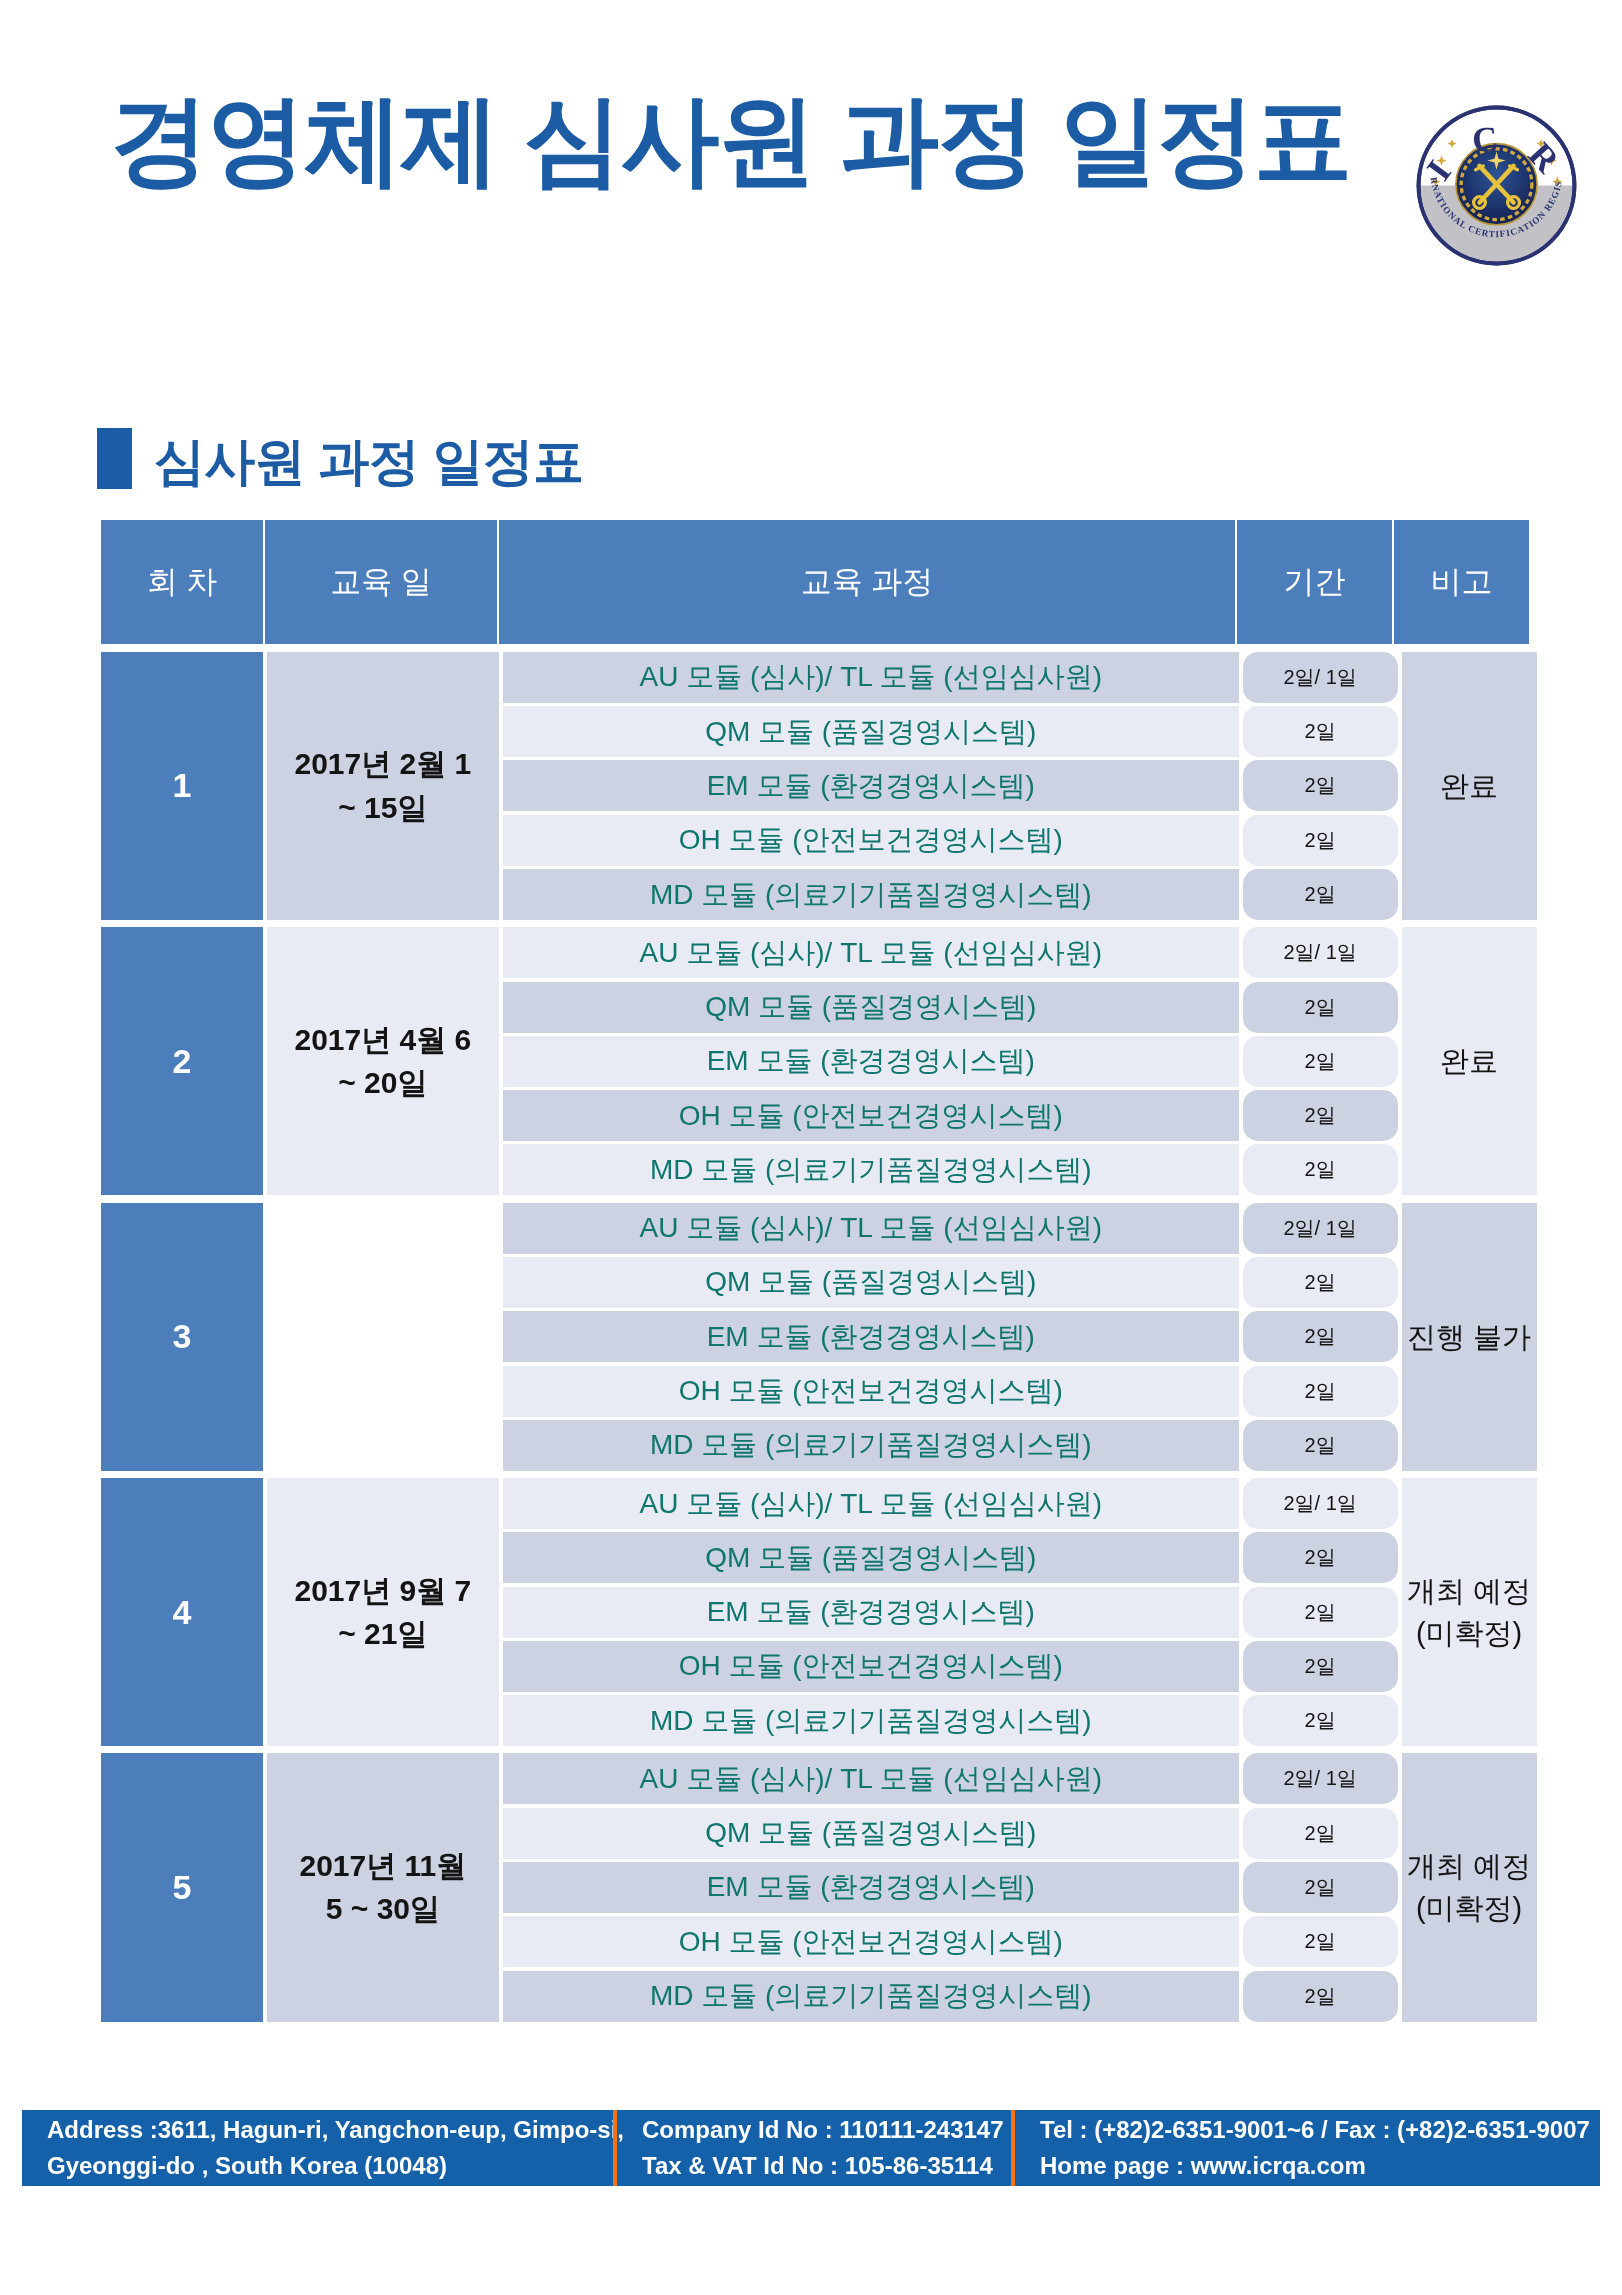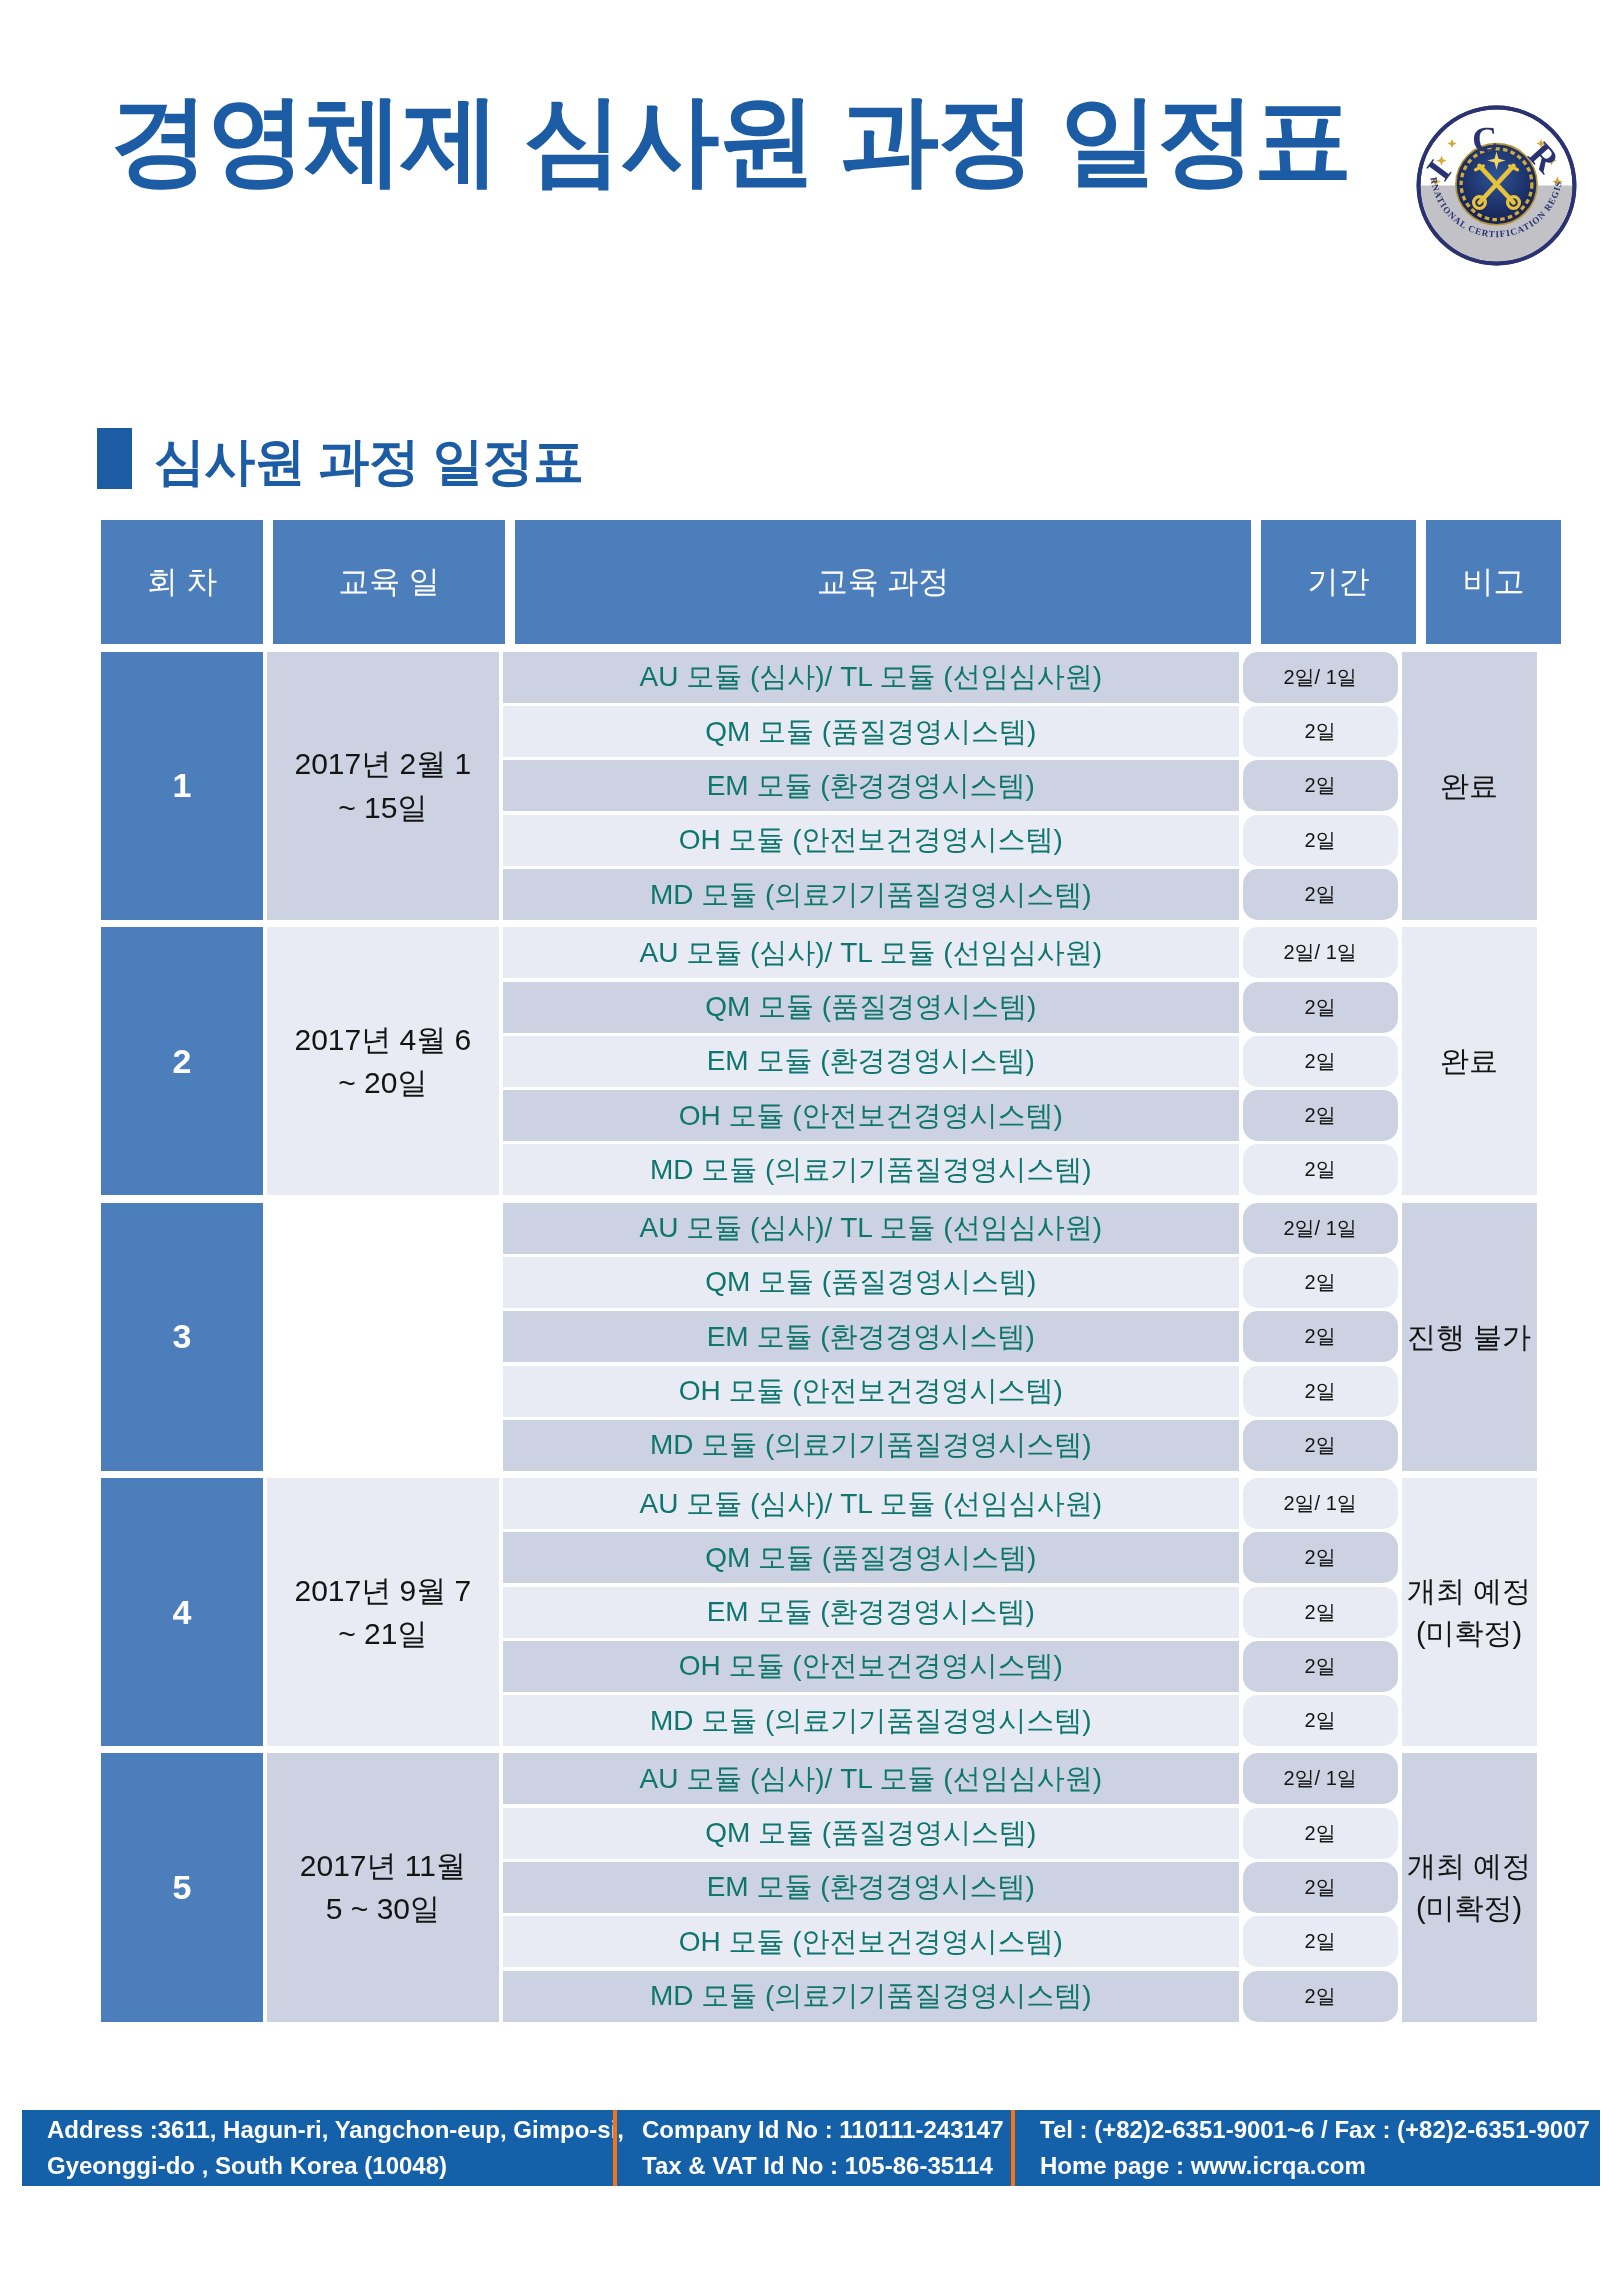--- a/index.html
+++ b/index.html
@@ -16,38 +16,38 @@
   
   .logo-wrap{position:absolute;left:1414px;top:103px;width:165px;height:165px;}
   
   .section-heading{position:absolute;left:97px;top:428px;display:flex;align-items:flex-start;}
   .section-bullet{width:35px;height:61px;background:#1b5ca4;margin-right:22px;}
   .section-text{font-size:51px;font-weight:bold;color:#1b5ca4;white-space:nowrap;letter-spacing:-0.7px;}
   
   .sched-table{position:absolute;left:101px;top:520px;width:1421px;}
   .t-header{
     display:grid;grid-template-columns:162px 232px 736px 155px 135px;
-    column-gap:10px;height:124px;margin-bottom:7.9px;
+    column-gap:2px;height:124px;margin-bottom:7.9px;
   }
   .th{
     background:#4d7ebc;color:#ffffff;font-size:31px;
     display:flex;align-items:center;justify-content:center;white-space:nowrap;
   }
   .group{
     display:grid;grid-template-columns:162px 232px 736px 155px 135px;
     grid-template-rows:repeat(5,51px);gap:3.3px 3.9px;margin-bottom:7.2px;
   }
   .cell{display:flex;align-items:center;justify-content:center;text-align:center;}
   .cell.dark{background:#ccd2e1;}
   .cell.light{background:#e8ebf4;}
   .cell-round{
     grid-column:1;grid-row:1/6;background:#4d7ebc;color:#ffffff;
     font-size:34px;font-weight:bold;
   }
-  .cell-date{grid-column:2;grid-row:1/6;flex-direction:column;font-size:30px;color:#141414;line-height:1.45;}
+  .cell-date{grid-column:2;grid-row:1/6;flex-direction:column;font-size:30px;color:#141414;line-height:1.45;font-weight:bold;}
   .cell-course{grid-column:3;font-size:28px;color:#0f766e;white-space:nowrap;text-align:right;}
   .cell-dur{grid-column:4;font-size:20px;color:#141414;white-space:nowrap;border-radius:15px;}
   .cell-remark{grid-column:5;grid-row:1/6;flex-direction:column;font-size:29px;color:#141414;line-height:1.45;}
   
   .footer-band{
     position:absolute;left:22px;top:2110px;width:1578px;height:76px;
     background:#1561a9;display:flex;
   }
   .footer-cell{
     display:flex;flex-direction:column;justify-content:center;

